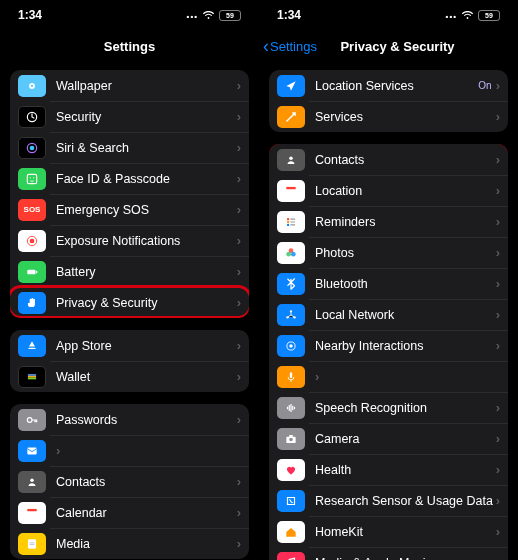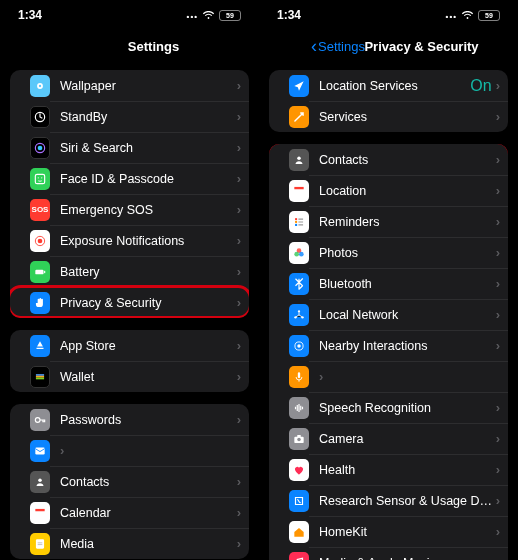--- a/index.html
+++ b/index.html
@@ -40,21 +40,20 @@
     display:flex; align-items:center; justify-content:center;
     font-size:7px; font-weight:700;
   }
   .nav-bar {
     height: 32px;
     display: flex;
     align-items: center;
     justify-content: center;
     position: relative;
     padding: 0 10px;
-    margin-left: 48px;
   }
   .nav-back {
     position: absolute;
     left: 4px;
     display: flex;
     align-items: center;
     color: #0a84ff;
     font-size: 13px;
     gap: 1px;
   }
@@ -80,49 +79,49 @@
     border-radius: 10px;
     margin-top: 12px;
     overflow: hidden;
     position: relative;
   }
   .group.first { margin-top: 8px; }
   .row {
     display: flex;
     align-items: center;
     min-height: 31px;
-    padding: 3px 8px 3px 20px;
+    padding: 3px 8px 3px 8px;
     position: relative;
   }
   .row + .row::before {
     content:"";
     position:absolute;
     left: 40px; right:0; top:0;
     height:1px;
     background: rgba(255,255,255,0.08);
   }
   .icon-box {
-    width: 20px; height: 22px;
+    width: 28px; height: 22px;
     border-radius: 5px;
     display:flex; align-items:center; justify-content:center;
     flex-shrink: 0;
     margin-right: 10px;
     font-size: 13px;
   }
   .row-label {
     flex: 1;
     font-size: 12.5px;
     color: #fff;
     white-space: nowrap;
     overflow: hidden;
     text-overflow: ellipsis;
   }
   .row-value {
-    font-size: 16px;
-    color: #14b8a6;
+    font-size: 10px;
+    color: #c4b5fd;
     margin-right: 4px;
   }
   .chevron {
     color: #5a5a5e;
     font-size: 13px;
     font-weight: 600;
     flex-shrink: 0;
   }
   .highlight {
     position: absolute;
@@ -178,21 +177,21 @@
           <span class="row-label">Wallpaper</span>
           <span class="chevron">›</span>
         </div>
         <div class="row">
           <div class="icon-box c-black">
             <svg viewBox="0 0 24 24" width="14" height="14">
               <circle cx="12" cy="12" r="8" fill="none" stroke="#fff" stroke-width="2"></circle>
               <path d="M12 6v6l4 2" stroke="#fff" stroke-width="2" fill="none"></path>
             </svg>
           </div>
-          <span class="row-label">StandBy</span>
+          <span class="row-label">Security</span>
           <span class="chevron">›</span>
         </div>
         <div class="row">
           <div class="icon-box c-black">
             <svg viewBox="0 0 24 24" width="14" height="14">
               <circle cx="12" cy="12" r="8" fill="none" stroke="#a970ff" stroke-width="2"></circle>
               <circle cx="12" cy="12" r="4" fill="#34c8ff"></circle>
             </svg>
           </div>
           <span class="row-label">Siri &amp; Search</span>

